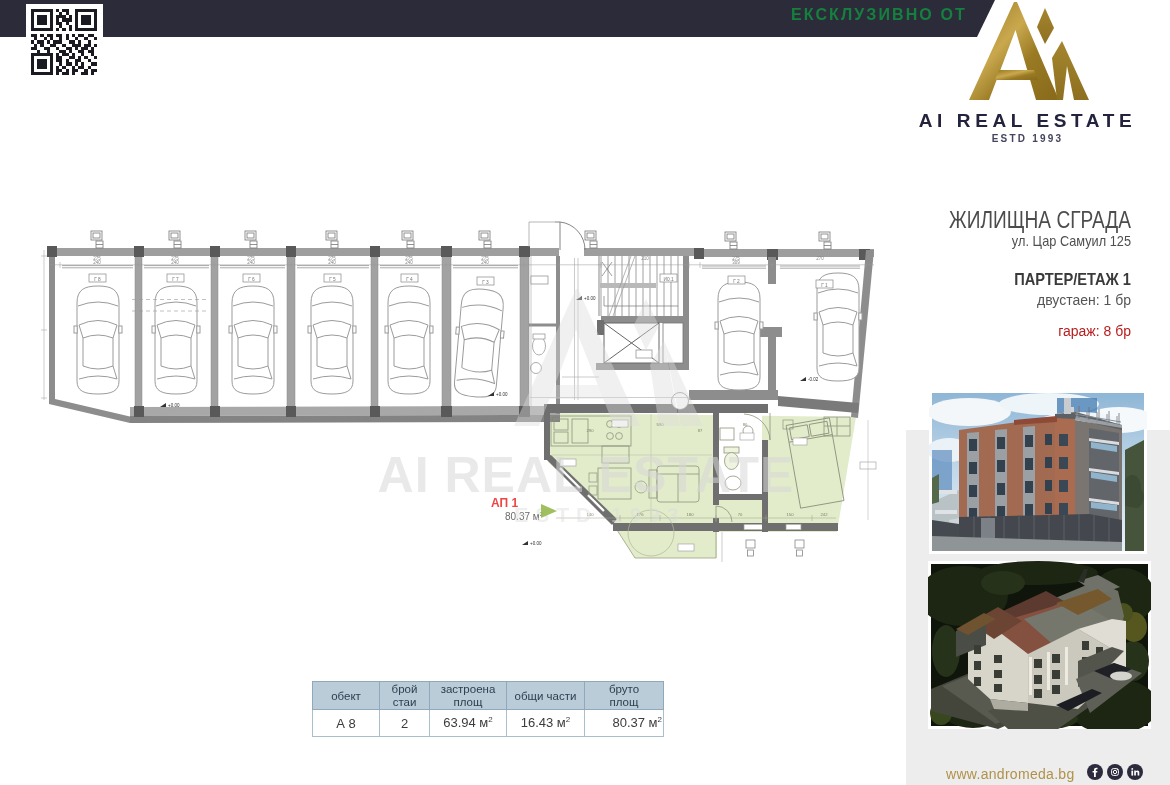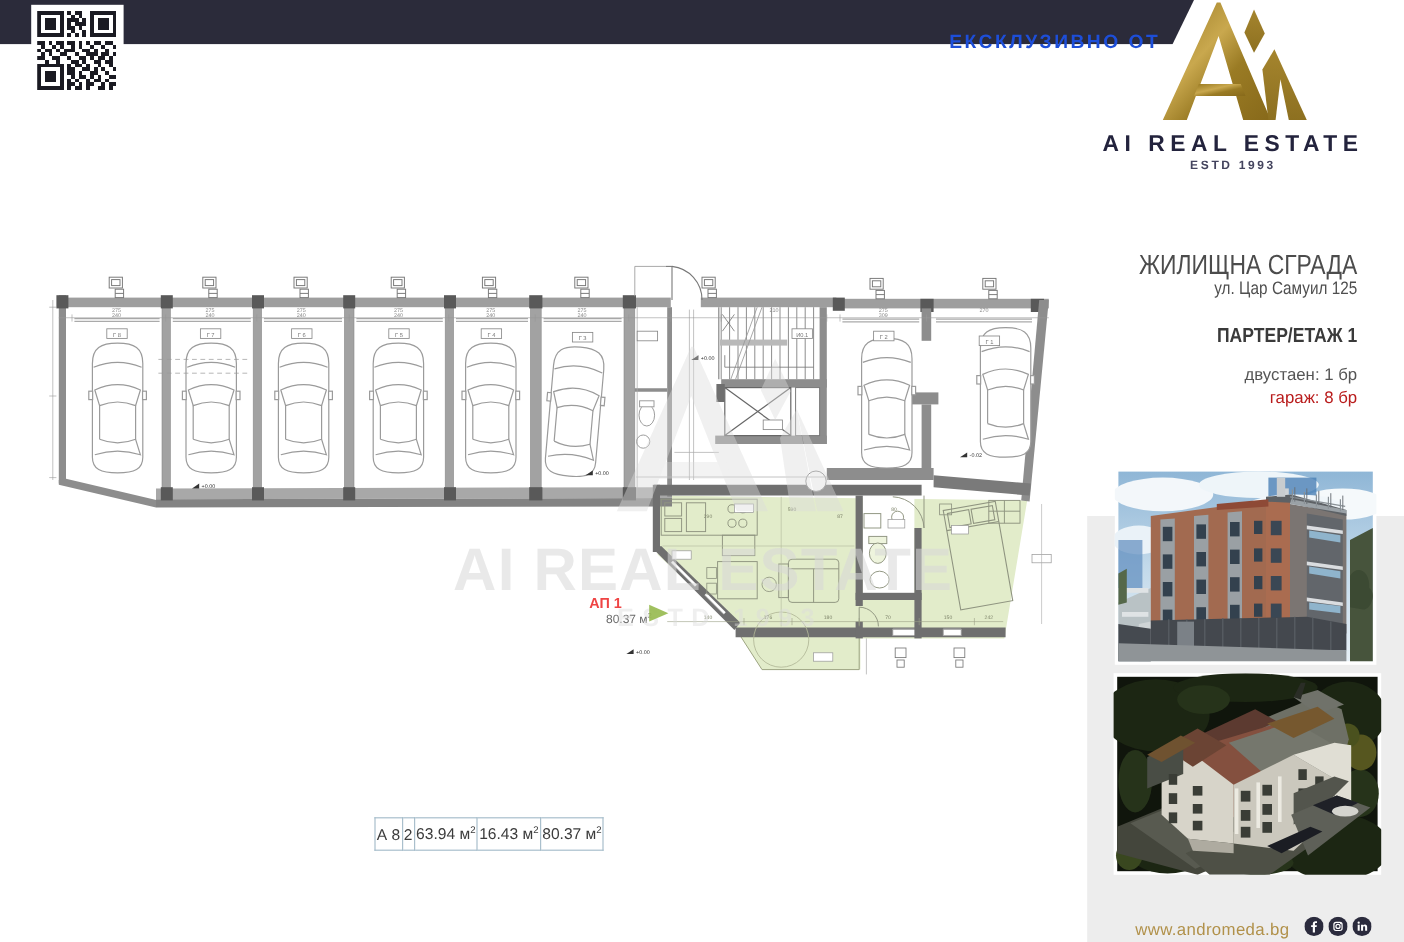--- a/index.html
+++ b/index.html
@@ -5,21 +5,21 @@
   html,body{margin:0;padding:0;}
   body{width:1170px;height:785px;position:relative;background:#ffffff;overflow:hidden;
        font-family:"Liberation Sans",sans-serif;}
   .abs{position:absolute;}
 </style>
 </head>
 <body>
 
 <div class="abs" style="left:0;top:0;width:995px;height:37px;background:#2b2b3a;clip-path:polygon(0 0,995px 0,977px 37px,0 37px);"></div>
 
-<div class="abs" style="left:791px;top:27px;width:190px;color:#1d4ed8;font-size:16px;font-weight:bold;letter-spacing:2.1px;">ЕКСКЛУЗИВНО ОТ</div>
+<div class="abs" style="left:791px;top:6px;width:190px;color:#15803d;font-size:16px;font-weight:bold;letter-spacing:2.1px;">ЕКСКЛУЗИВНО ОТ</div>
 
 <div class="abs" style="left:26px;top:4px;width:77px;height:77px;background:#ffffff;"></div>
 <svg class="abs" style="left:31px;top:9px;" width="66" height="66" viewBox="0 0 21 21" shape-rendering="crispEdges">
 <g fill="#1a1a22">
 <rect x="0" y="0" width="7" height="7"></rect>
       <rect x="1" y="1" width="5" height="5" fill="#fff"></rect>
       <rect x="2" y="2" width="3" height="3"></rect>
 <rect x="14" y="0" width="7" height="7"></rect>
       <rect x="15" y="1" width="5" height="5" fill="#fff"></rect>
       <rect x="16" y="2" width="3" height="3"></rect>
@@ -147,21 +147,21 @@
 <div class="abs" style="left:905px;top:133px;width:245px;text-align:center;color:#44445e;font-size:10px;font-weight:bold;letter-spacing:2.2px;">ESTD 1993</div>
 
 <div class="abs" style="left:906px;top:430px;width:264px;height:355px;background:#ededed;"></div>
 
 <div class="abs" style="left:830px;top:207px;width:301px;text-align:right;color:#4c4c4c;font-size:23px;letter-spacing:0px;transform:scaleX(0.83);transform-origin:100% 50%;">ЖИЛИЩНА СГРАДА</div>
 
 <div class="abs" style="left:830px;top:232px;width:301px;text-align:right;color:#4f4f4f;font-size:15px;transform:scaleX(0.85);transform-origin:100% 50%;">ул. Цар Самуил 125</div>
 
 <div class="abs" style="left:830px;top:270px;width:301px;text-align:right;color:#3a3a3a;font-size:17px;font-weight:bold;transform:scaleX(0.86);transform-origin:100% 50%;">ПАРТЕР/ЕТАЖ 1</div>
 
-<div class="abs" style="left:830px;top:292px;width:301px;text-align:right;color:#555555;font-size:14px;margin-top:12px;">двустаен: 1 бр</div>
+<div class="abs" style="left:830px;top:292px;width:301px;text-align:right;color:#555555;font-size:14px;">двустаен: 1 бр</div>
 
 <div class="abs" style="left:830px;top:323px;width:301px;text-align:right;color:#b91c1c;font-size:14px;">гараж: 8 бр</div>
 
 <svg class="abs" style="left:929px;top:390px;background:#ffffff;" width="218" height="164" viewBox="0 0 218 164">
 <defs>
 <linearGradient id="sky" x1="0" y1="0" x2="0" y2="1">
 <stop offset="0" stop-color="#8fb6d6"></stop>
         <stop offset="0.5" stop-color="#c2d9ea"></stop>
         <stop offset="1" stop-color="#e8f1f7"></stop>
 </linearGradient>
@@ -348,20 +348,27 @@
 <svg class="abs" style="left:1127px;top:764px;" width="16" height="16" viewBox="0 0 16 16">
     <circle cx="8" cy="8" r="8" fill="#2b2b3d"></circle>
     <rect x="4.4" y="6.6" width="1.7" height="5" fill="#ffffff"></rect>
     <circle cx="5.25" cy="4.9" r="0.95" fill="#ffffff"></circle>
     <path d="M7.2,6.6 L8.8,6.6 L8.8,7.3 C9.1,6.8 9.7,6.45 10.5,6.45 C11.7,6.45 12.3,7.2 12.3,8.6 L12.3,11.6 L10.6,11.6 L10.6,8.9 C10.6,8.2 10.3,7.9 9.8,7.9 C9.2,7.9 8.9,8.3 8.9,8.9 L8.9,11.6 L7.2,11.6 Z" fill="#ffffff"></path>
   </svg>
 
 <div class="abs" style="left:312px;top:681px;">
 <table style="border-collapse:collapse;font-family:'Liberation Sans',sans-serif;">
 <tbody>
+        <tr style="background:#b9ccd8;color:#2f3e4e;font-size:11.5px;">
+<td style="border:1px solid #8fa9ba;width:64px;height:25px;text-align:center;">обект</td>
+<td style="border:1px solid #8fa9ba;width:47px;text-align:center;line-height:1.05;">брой<br>стаи</td>
+<td style="border:1px solid #8fa9ba;width:74px;text-align:center;line-height:1.05;">застроена<br>площ</td>
+<td style="border:1px solid #8fa9ba;width:75px;text-align:center;">общи части</td>
+<td style="border:1px solid #8fa9ba;width:76px;text-align:center;line-height:1.05;">бруто<br>площ</td>
+</tr>
 <tr style="background:#ffffff;color:#3c3c3c;font-size:13px;">
 <td style="border:1px solid #a9bfcc;height:24px;text-align:center;">А 8</td>
 <td style="border:1px solid #a9bfcc;text-align:center;">2</td>
 <td style="border:1px solid #a9bfcc;text-align:center;">63.94 м<sup style="font-size:8px;">2</sup></td>
 <td style="border:1px solid #a9bfcc;text-align:center;margin-left:32px;">16.43 м<sup style="font-size:8px;">2</sup></td>
 <td style="border:1px solid #a9bfcc;text-align:right;">80.37 м<sup style="font-size:8px;">2</sup></td>
 </tr>
 </tbody>
     </table>
 </div>

